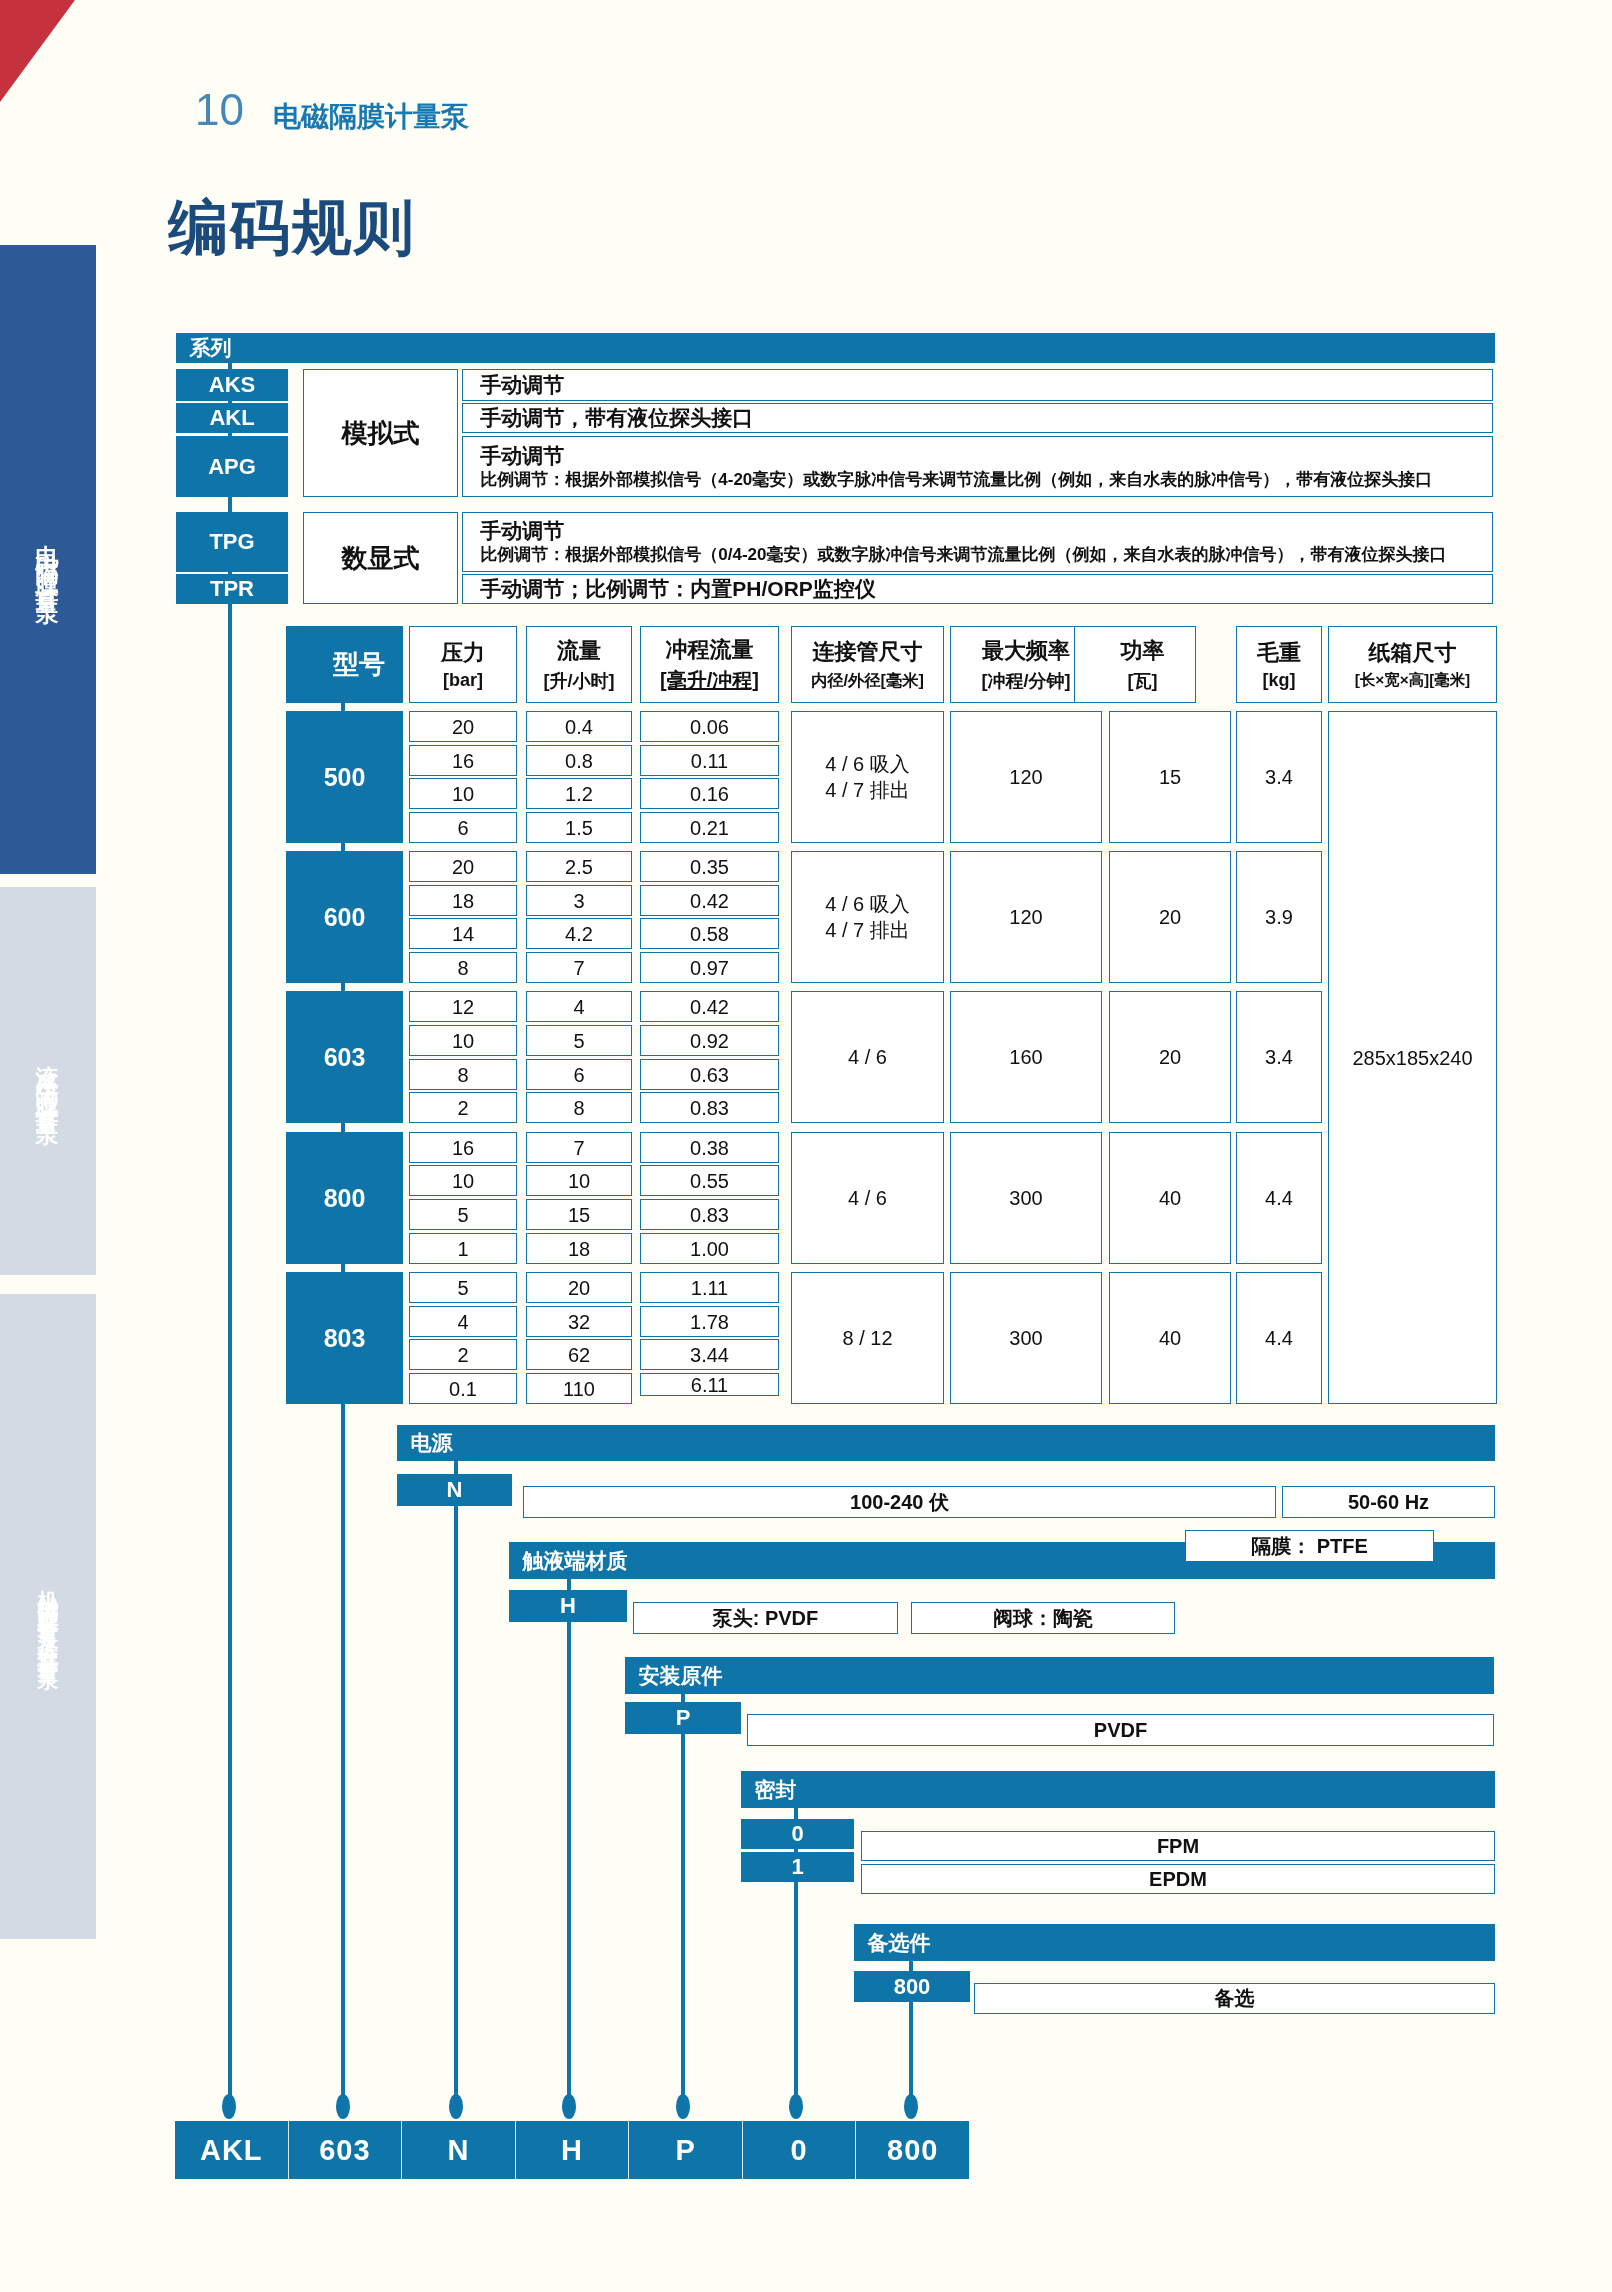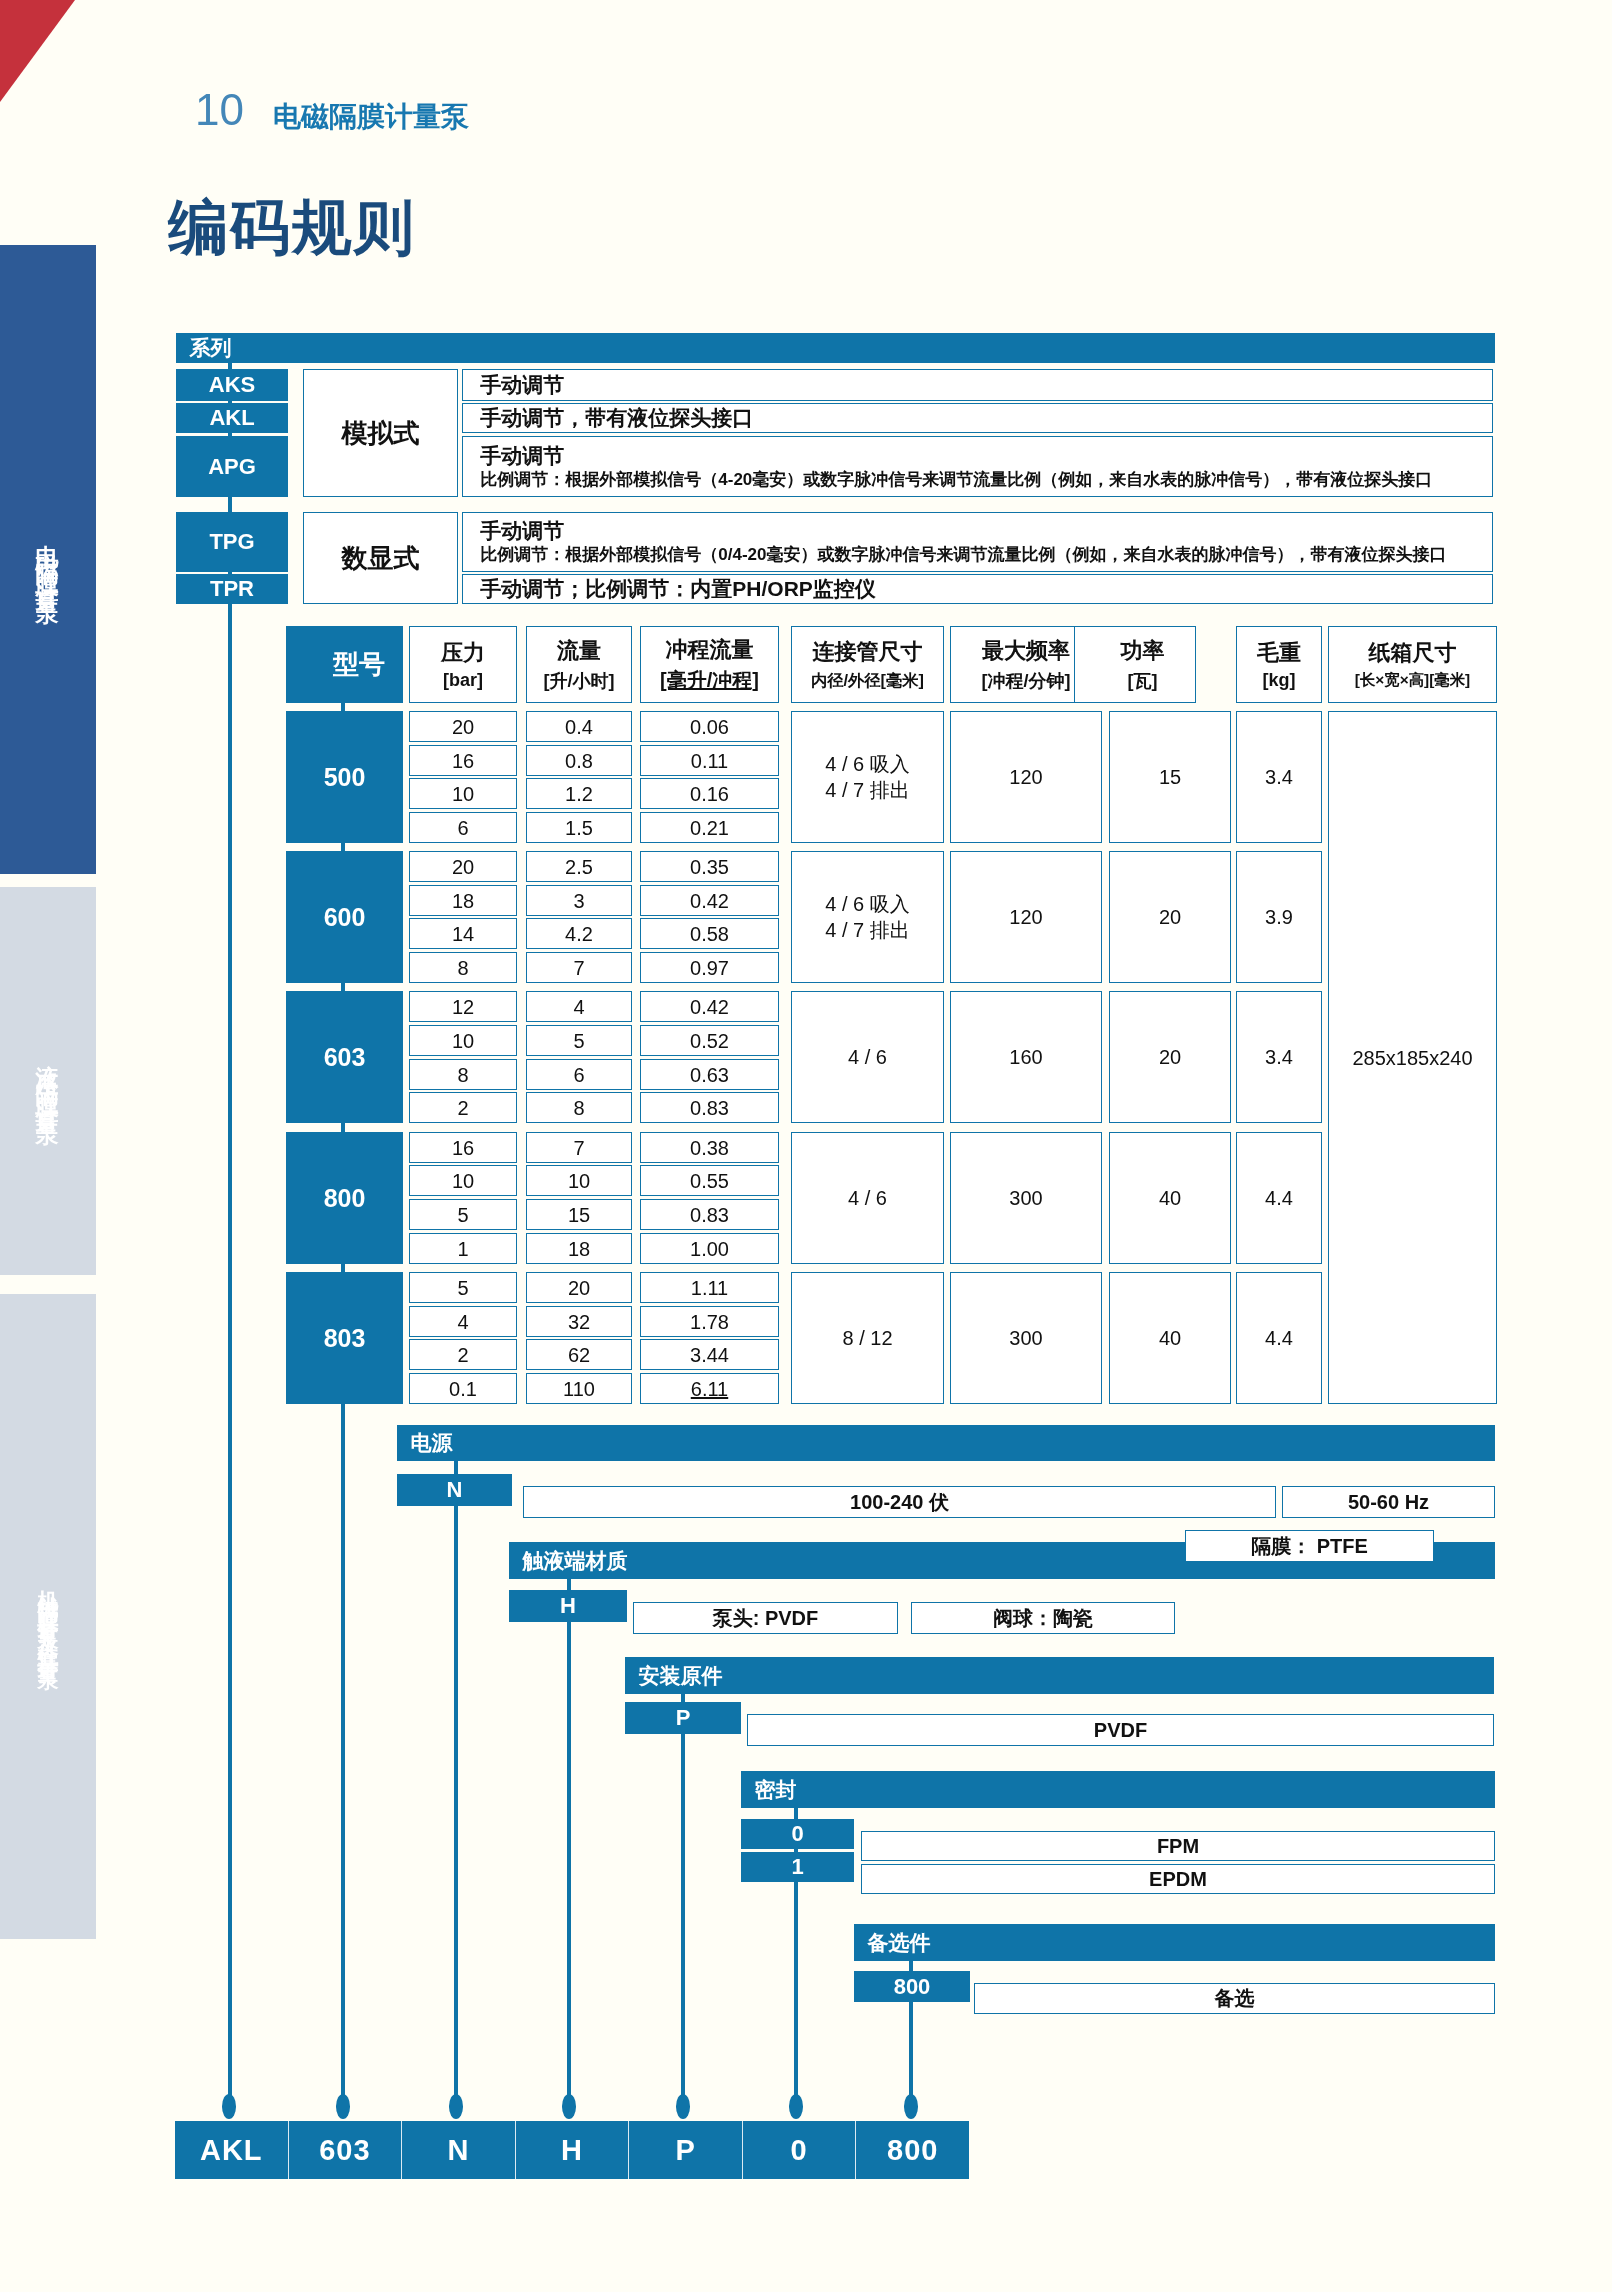--- a/index.html
+++ b/index.html
@@ -173,21 +173,21 @@
       </div>
       <div class="td" style="left: 950px; top: 851px; width: 152px; height: 132px;">120</div>
       <div class="td" style="left: 1109px; top: 851px; width: 122px; height: 132px;">20</div>
       <div class="td" style="left: 1236px; top: 851px; width: 86px; height: 132px;">3.9</div>
       <div class="model-cell" style="left: 286px; top: 991px; width: 117px; height: 132px;">603</div>
       <div class="td" style="left: 409px; top: 991px; width: 108px; height: 31px;">12</div>
       <div class="td" style="left: 526px; top: 991px; width: 106px; height: 31px;">4</div>
       <div class="td" style="left: 640px; top: 991px; width: 139px; height: 31px;">0.42</div>
       <div class="td" style="left: 409px; top: 1025px; width: 108px; height: 31px;">10</div>
       <div class="td" style="left: 526px; top: 1025px; width: 106px; height: 31px;">5</div>
-      <div class="td" style="left: 640px; top: 1025px; width: 139px; height: 31px;">0.52</div>
+      <div class="td" style="left: 640px; top: 1025px; width: 139px; height: 31px;">0.92</div>
       <div class="td" style="left: 409px; top: 1059px; width: 108px; height: 31px;">8</div>
       <div class="td" style="left: 526px; top: 1059px; width: 106px; height: 31px;">6</div>
       <div class="td" style="left: 640px; top: 1059px; width: 139px; height: 31px;">0.63</div>
       <div class="td" style="left: 409px; top: 1092px; width: 108px; height: 31px;">2</div>
       <div class="td" style="left: 526px; top: 1092px; width: 106px; height: 31px;">8</div>
       <div class="td" style="left: 640px; top: 1092px; width: 139px; height: 31px;">0.83</div>
       <div class="td" style="left: 791px; top: 991px; width: 153px; height: 132px;">
         <div>4 / 6</div>
       </div>
       <div class="td" style="left: 950px; top: 991px; width: 152px; height: 132px;">160</div>
@@ -217,21 +217,21 @@
       <div class="td" style="left: 526px; top: 1272px; width: 106px; height: 31px;">20</div>
       <div class="td" style="left: 640px; top: 1272px; width: 139px; height: 31px;">1.11</div>
       <div class="td" style="left: 409px; top: 1306px; width: 108px; height: 31px;">4</div>
       <div class="td" style="left: 526px; top: 1306px; width: 106px; height: 31px;">32</div>
       <div class="td" style="left: 640px; top: 1306px; width: 139px; height: 31px;">1.78</div>
       <div class="td" style="left: 409px; top: 1339px; width: 108px; height: 31px;">2</div>
       <div class="td" style="left: 526px; top: 1339px; width: 106px; height: 31px;">62</div>
       <div class="td" style="left: 640px; top: 1339px; width: 139px; height: 31px;">3.44</div>
       <div class="td" style="left: 409px; top: 1373px; width: 108px; height: 31px;">0.1</div>
       <div class="td" style="left: 526px; top: 1373px; width: 106px; height: 31px;">110</div>
-      <div class="td" style="left: 640px; top: 1373px; width: 139px; height: 31px; text-decoration: underline;">6.11</div>
+      <div class="td" style="left: 640px; top: 1373px; width: 139px; height: 23px;">6.11</div>
       <div class="td" style="left: 791px; top: 1272px; width: 153px; height: 132px;">
         <div>8 / 12</div>
       </div>
       <div class="td" style="left: 950px; top: 1272px; width: 152px; height: 132px;">300</div>
       <div class="td" style="left: 1109px; top: 1272px; width: 122px; height: 132px;">40</div>
       <div class="td" style="left: 1236px; top: 1272px; width: 86px; height: 132px;">4.4</div>
       <div class="td" style="left: 1328px; top: 711px; width: 169px; height: 693px;">285x185x240</div>
     </div>
 
   <div class="bar" style="left:397px;top:1425px;width:1098px;height:36px;">

